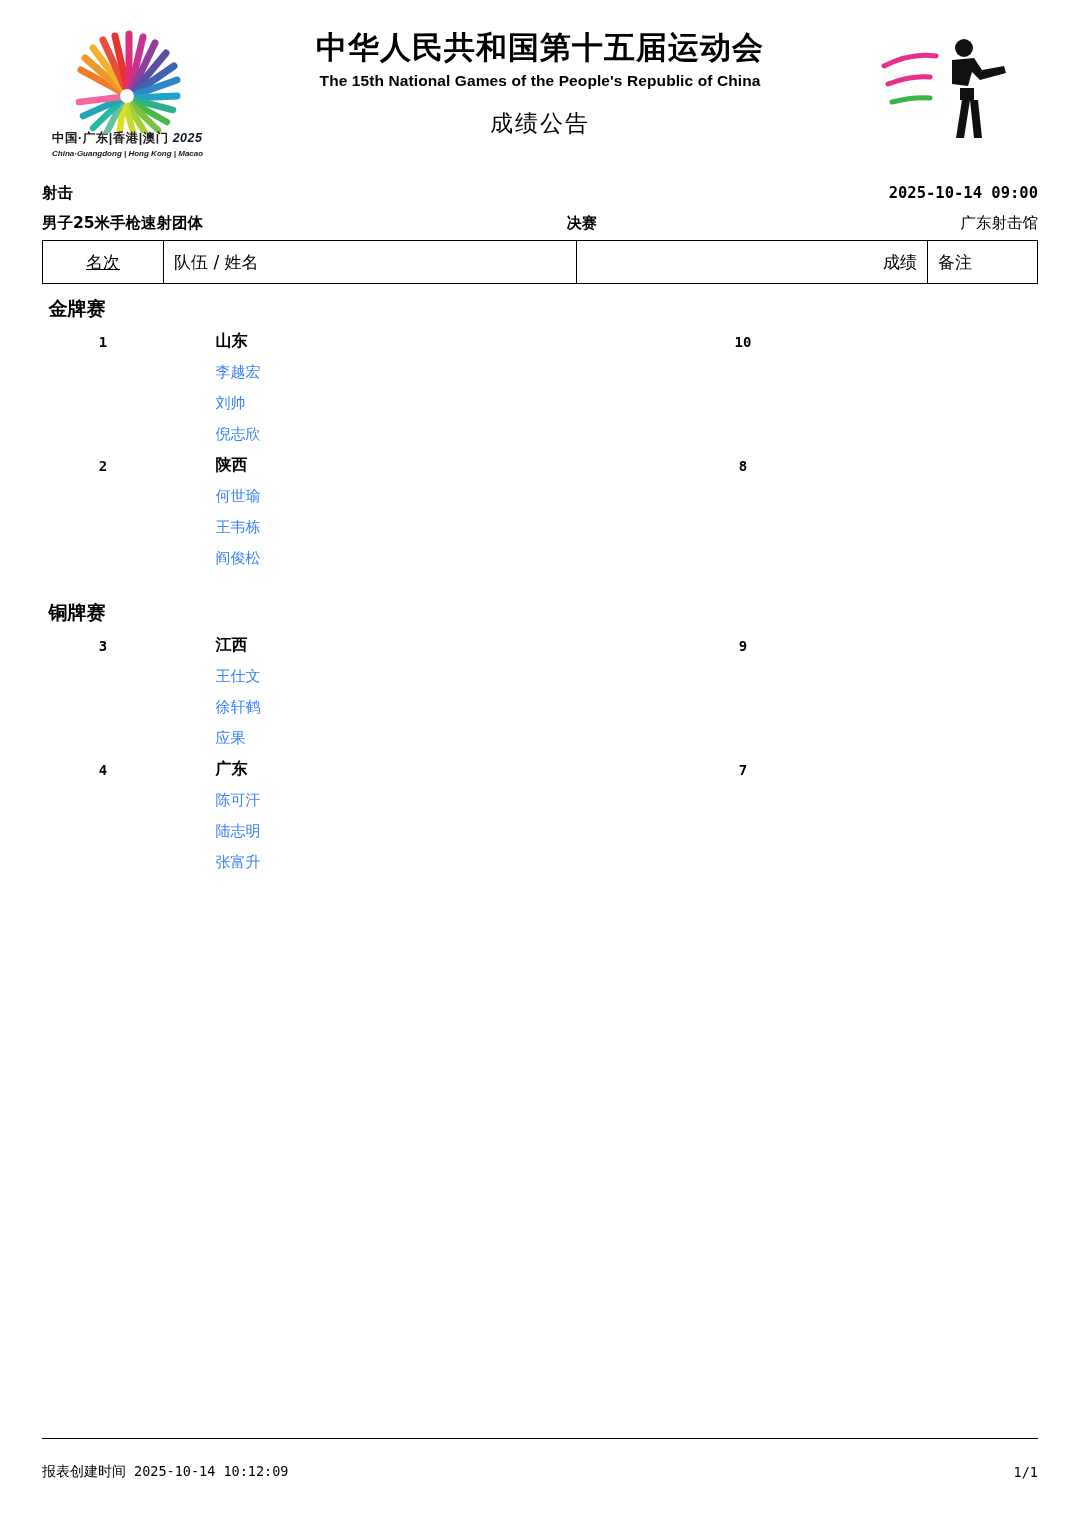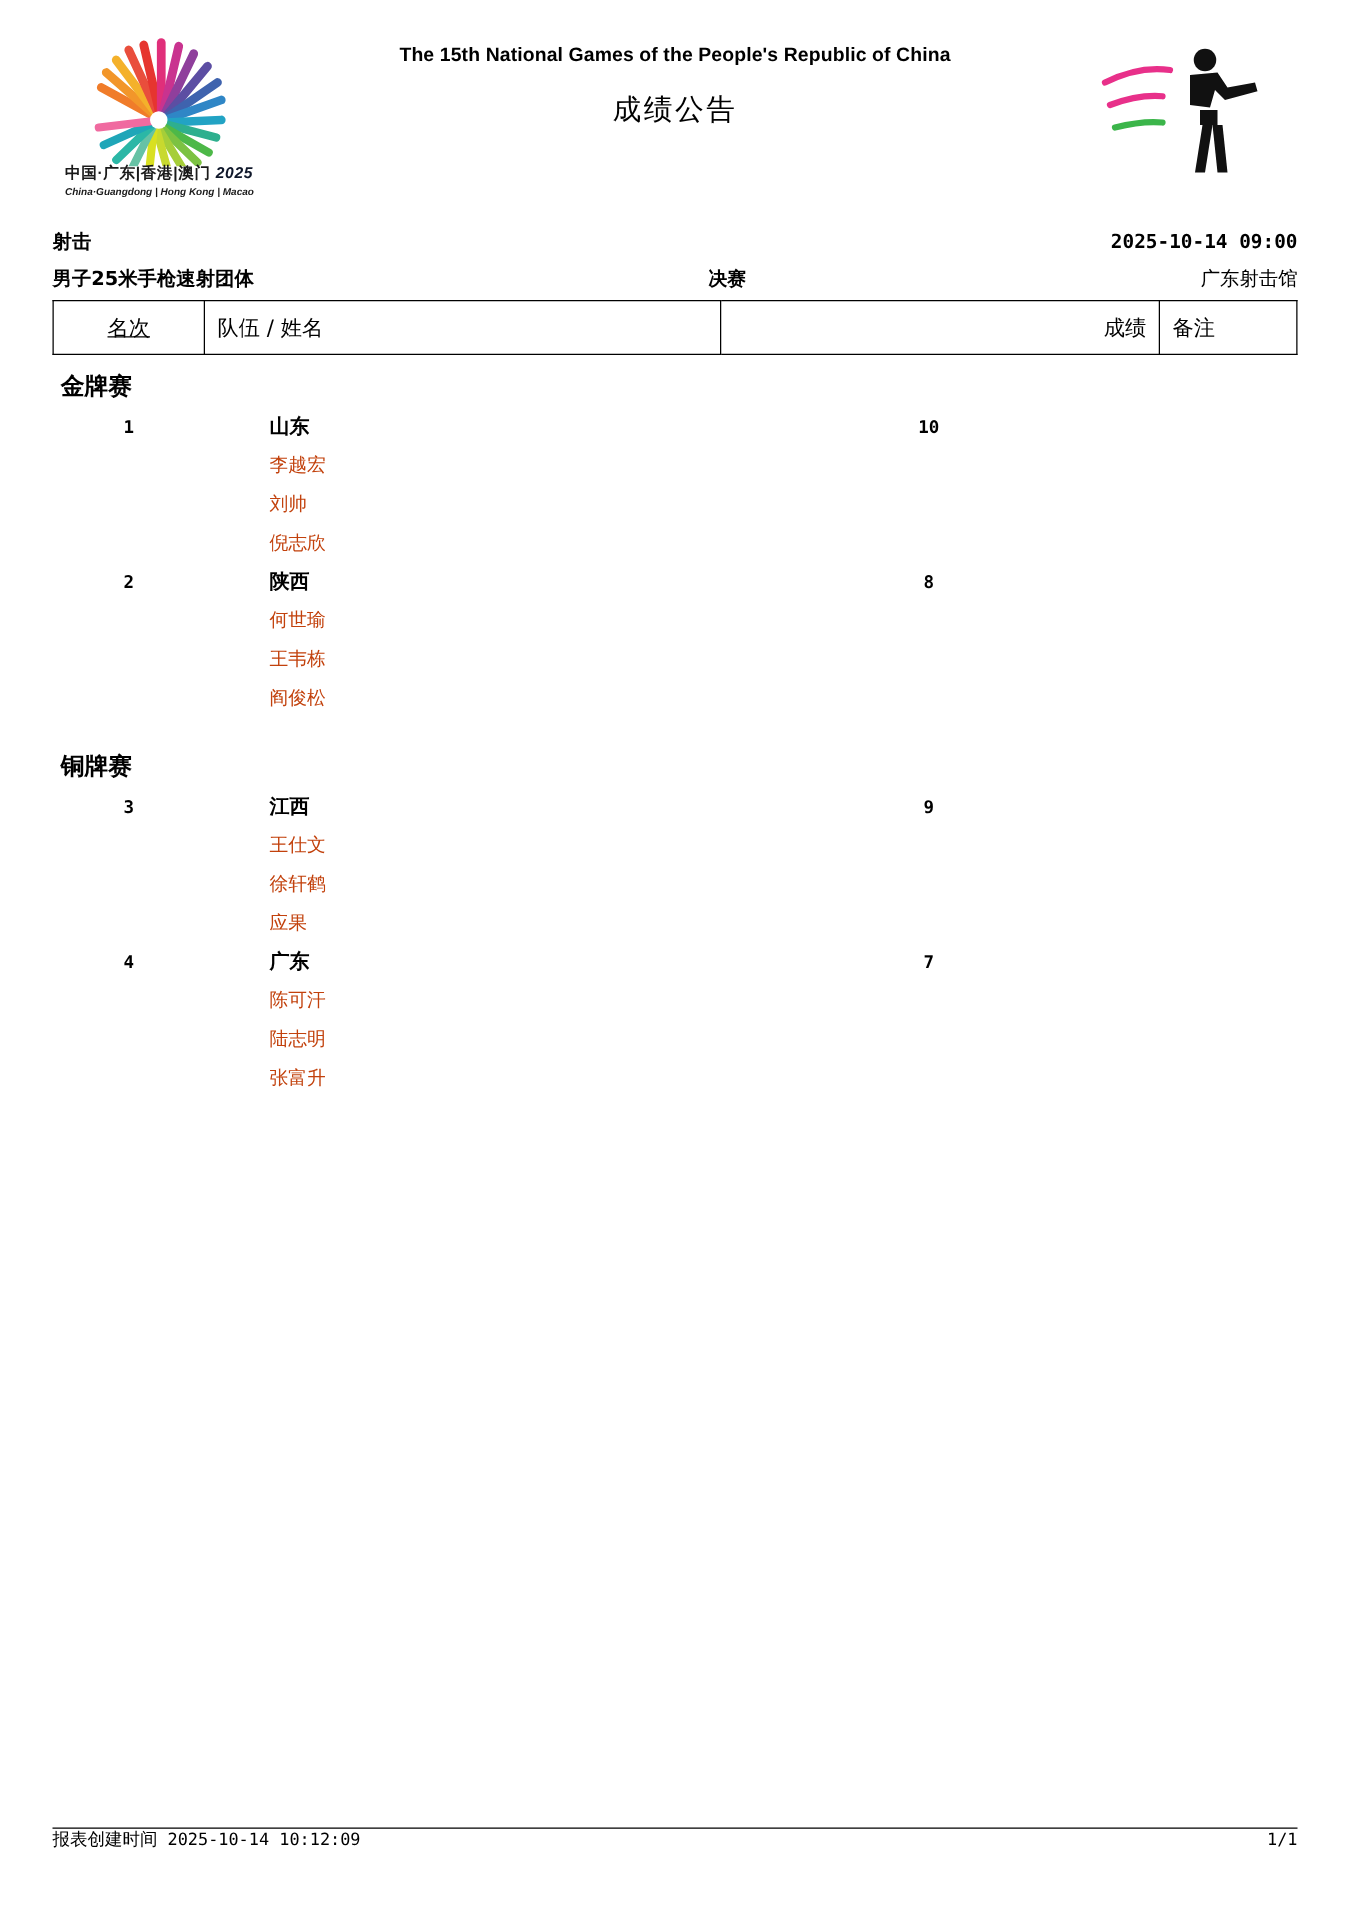--- a/index.html
+++ b/index.html
@@ -183,40 +183,40 @@
   .cell-team-name {
     padding-left: 52px;
     font-family: "DejaVu Sans", "Liberation Sans", sans-serif;
     font-weight: bold;
     font-size: 16px;
   }
   .cell-athlete-name {
     padding-left: 52px;
     font-family: "DejaVu Sans", "Liberation Sans", sans-serif;
     font-size: 15px;
-    color: #c2410c;
+    color: #3b82f6;
   }
   .cell-score {
     text-align: center;
     padding-right: 18px;
     font-family: "DejaVu Sans Mono", "Liberation Mono", monospace;
     font-size: 14px;
     font-weight: bold;
   }
   .cell-note { }
   .spacer-row td { height: 14px; }
 
   
   .footer {
     position: absolute;
     left: 42px;
     right: 42px;
     bottom: 46px;
     border-top: 1px solid #000;
-    padding-top: 0;
+    padding-top: 24px;
     display: flex;
     justify-content: space-between;
     align-items: center;
     font-family: "DejaVu Sans Mono", "Liberation Mono", monospace;
     font-size: 13.5px;
   }
   .footer .left {
     font-family: "DejaVu Sans", "Liberation Sans", sans-serif;
     font-size: 14px;
   }
@@ -265,20 +265,21 @@
       </svg>
       <div class="logo-text">
         <div class="l1">
           <span>中国·广东|香港|澳门 </span><span class="yr">2025</span>
         </div>
         <div class="l2">China·Guangdong | Hong Kong | Macao</div>
       </div>
     </div>
 
     <div class="title-block">
+      <div class="title-cn">中华人民共和国第十五届运动会</div>
       <div class="title-en">The 15th National Games of the People's Republic of China</div>
       <div class="title-sub">成绩公告</div>
     </div>
 
     <div class="pictogram">
       <svg width="140" height="120" viewBox="0 0 140 120">
         <g stroke-linecap="round" fill="none">
           <path d="M6 40 C 26 30, 44 28, 58 30" stroke="#e8308a" stroke-width="5"></path>
           <path d="M10 58 C 26 52, 40 50, 52 51" stroke="#e8308a" stroke-width="5"></path>
           <path d="M14 76 C 30 72, 42 71, 52 72" stroke="#3bb54a" stroke-width="5"></path>

